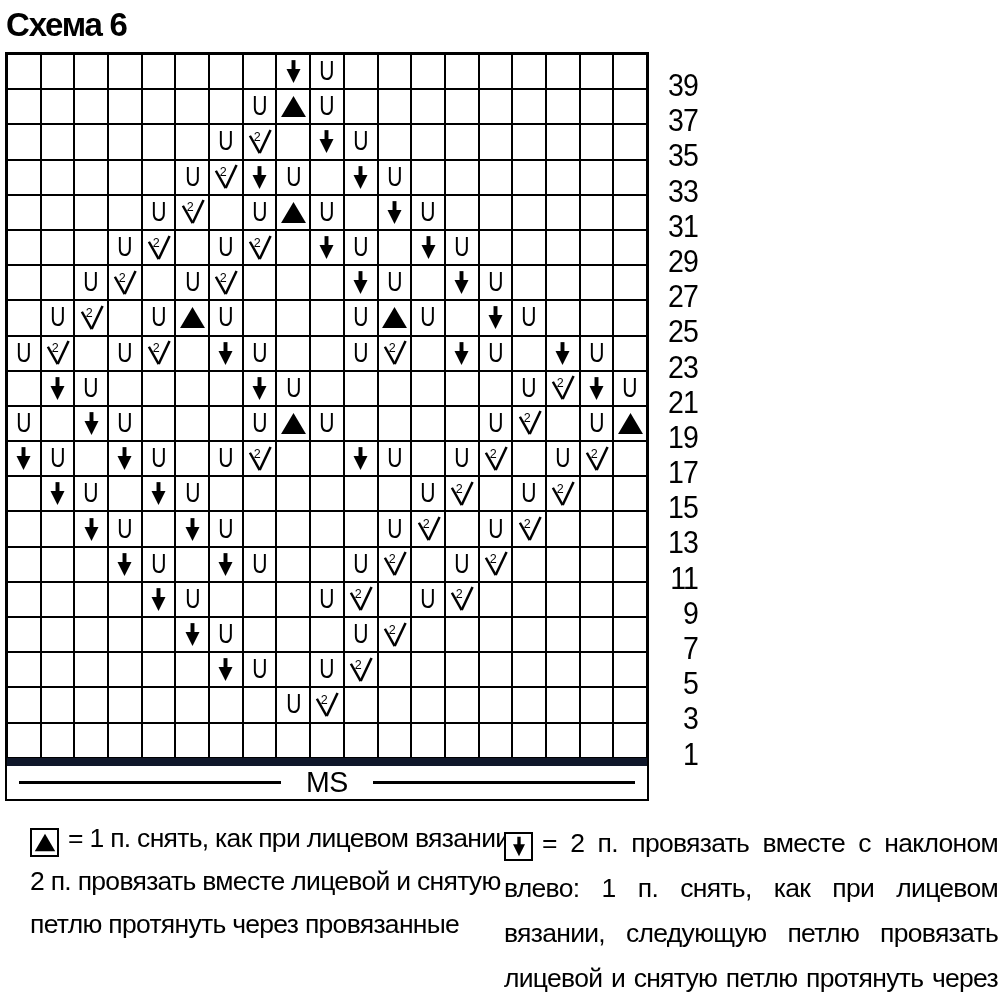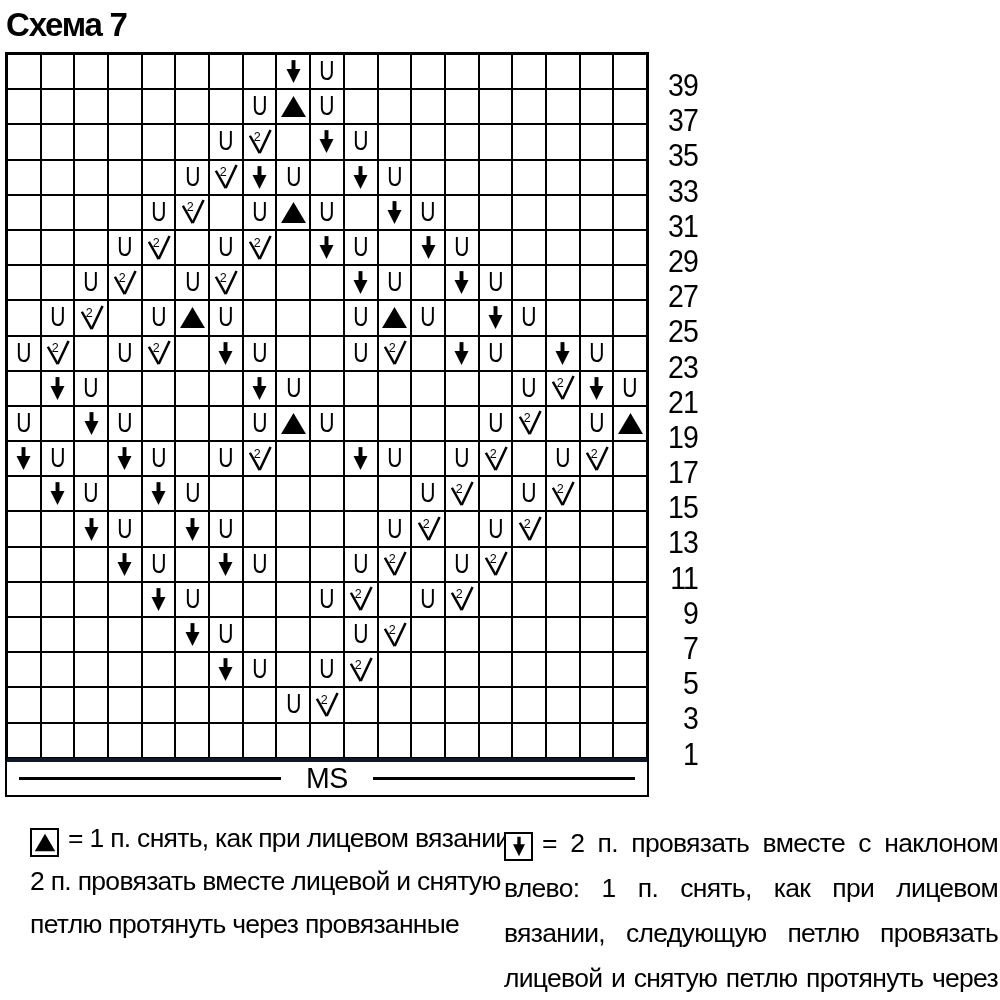--- a/index.html
+++ b/index.html
@@ -2,35 +2,35 @@
 <html><head>
 <meta charset="utf-8">
 <style>
   html,body{margin:0;padding:0;background:#fff;}
   body{width:1000px;height:1000px;position:relative;font-family:"Liberation Sans",sans-serif;color:#000;}
   #title{position:absolute;left:6px;top:6px;font-size:33px;font-weight:bold;letter-spacing:-1.2px;}
   #chart{position:absolute;left:5px;top:52px;width:640px;border:2px solid #000;background:#fff;}
   #cells{display:grid;grid-template-columns:repeat(19,1fr);grid-auto-rows:35.2px;}
   .cell{border:1px solid #000;display:flex;align-items:center;justify-content:center;overflow:hidden;box-sizing:border-box;}
   .u-glyph{font-size:27px;line-height:1;transform:scaleX(0.78);font-weight:400;}
-  #msrow{border-top:4px solid #0f172a;height:33px;display:flex;align-items:center;padding:0 12px;}
+  #msrow{border-top:8px solid #0f172a;height:33px;display:flex;align-items:center;padding:0 12px;}
   .msline{flex:1;height:3px;background:#000;}
   #ms-label{font-size:30px;letter-spacing:-0.5px;margin:0 24px;transform:scaleX(0.95);}
   #rownums{position:absolute;left:650px;top:68px;width:48px;text-align:right;}
   .rn{height:35.2px;line-height:35.2px;font-size:31px;letter-spacing:-1px;transform:scaleX(0.92);transform-origin:right center;}
   .legend{font-size:26.5px;letter-spacing:-0.7px;}
   #legend-left{position:absolute;left:4px;top:817px;width:494px;line-height:43px;margin-left:26px;}
   #legend-right{position:absolute;left:504px;top:821px;width:494px;line-height:45px;text-align:justify;text-align-last:left;}
   .sym-box{display:inline-flex;width:29px;height:29px;border:2.5px solid #000;box-sizing:border-box;align-items:center;justify-content:center;vertical-align:-5px;margin-right:9px;background:#fff;}
   svg{display:block;}
 </style>
 </head>
 <body>
 
-<div id="title">Схема 7</div>
+<div id="title">Схема 6</div>
 
 <div id="chart">
   <div id="cells">
       <div class="cell"></div>
       <div class="cell"></div>
       <div class="cell"></div>
       <div class="cell"></div>
       <div class="cell"></div>
       <div class="cell"></div>
       <div class="cell"></div>

